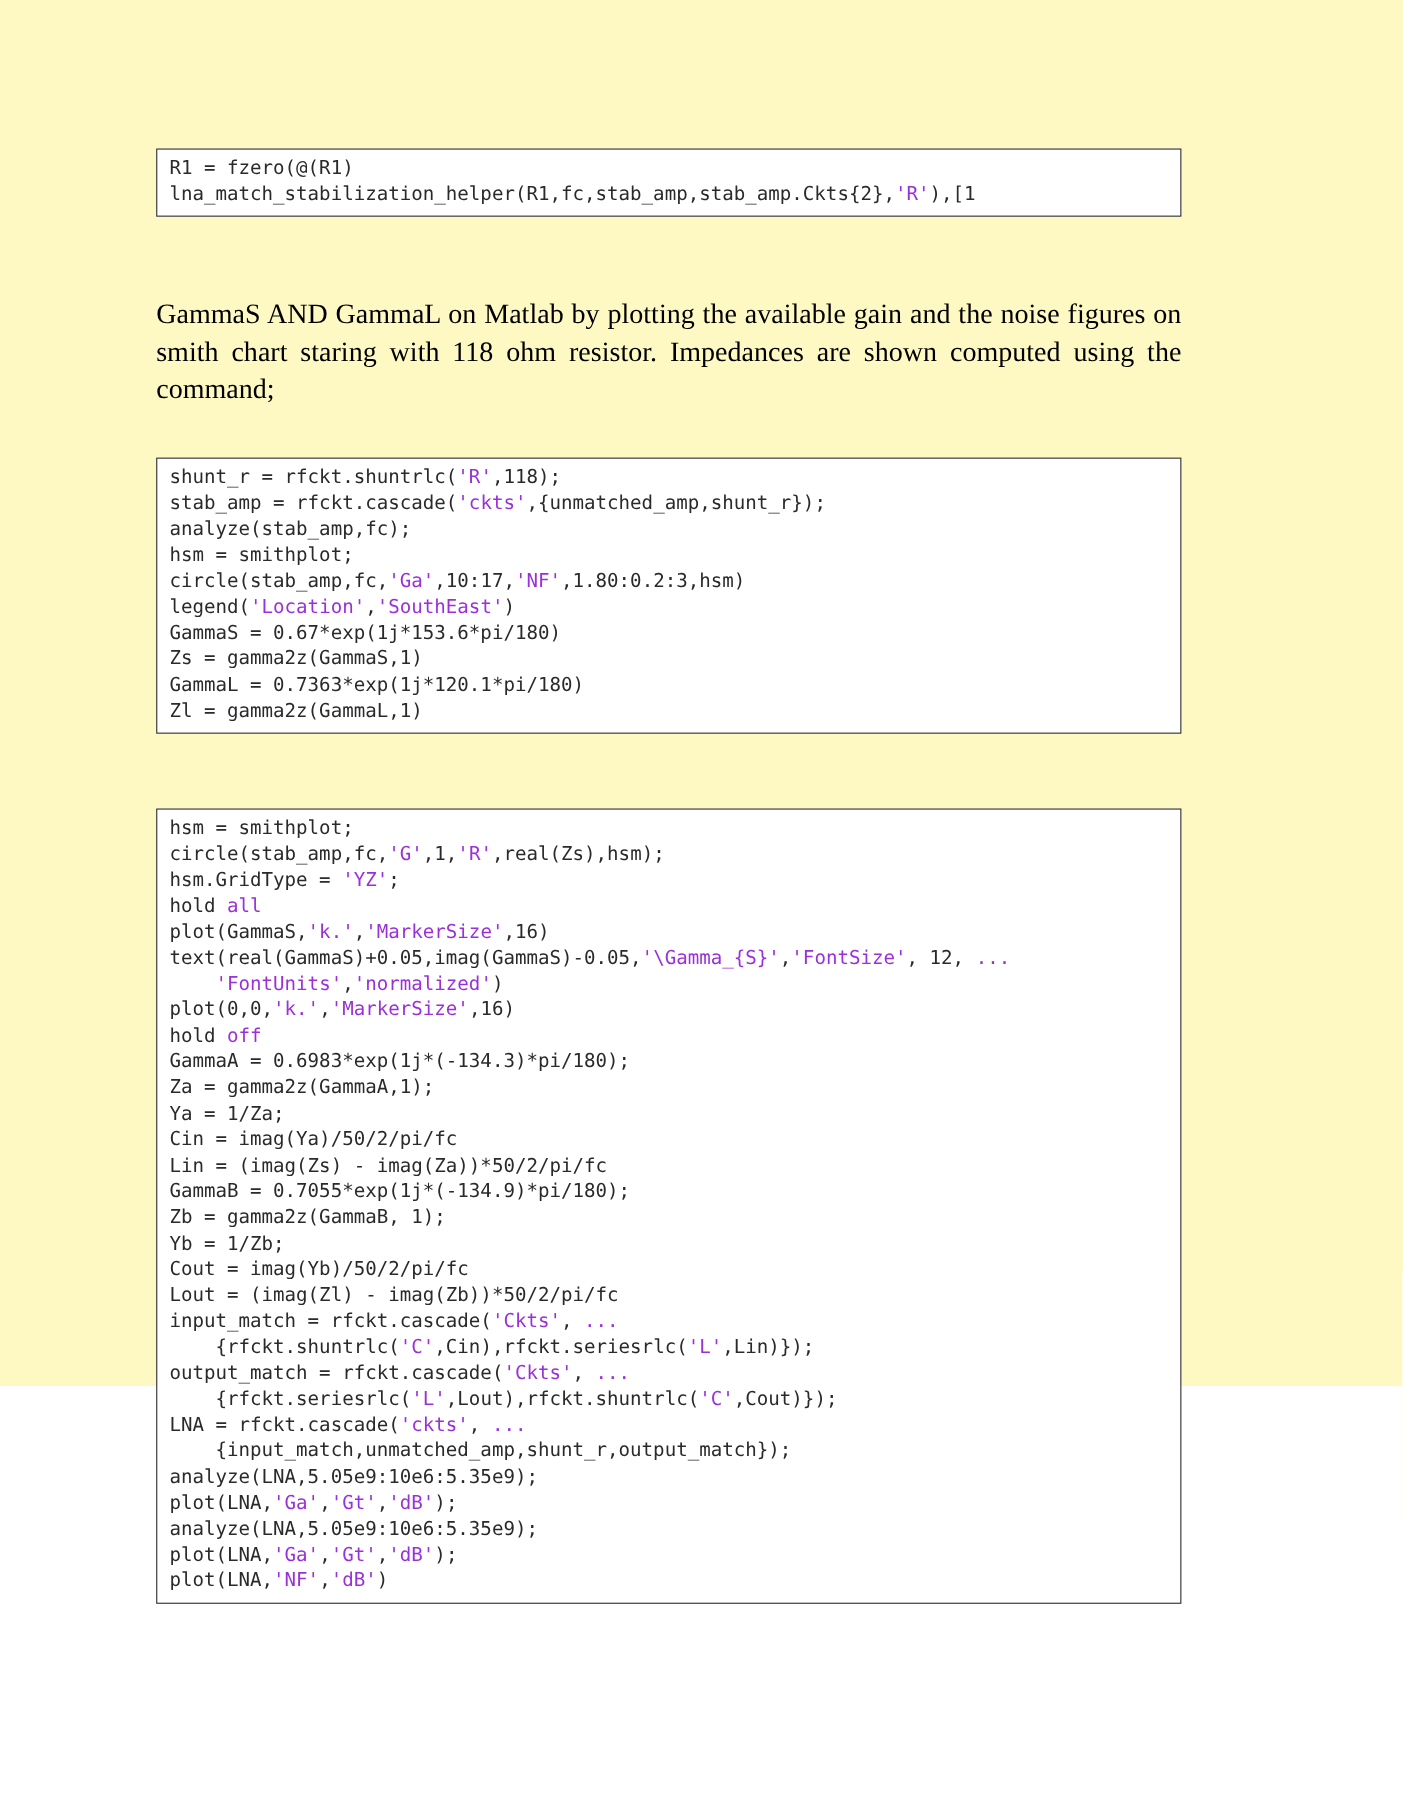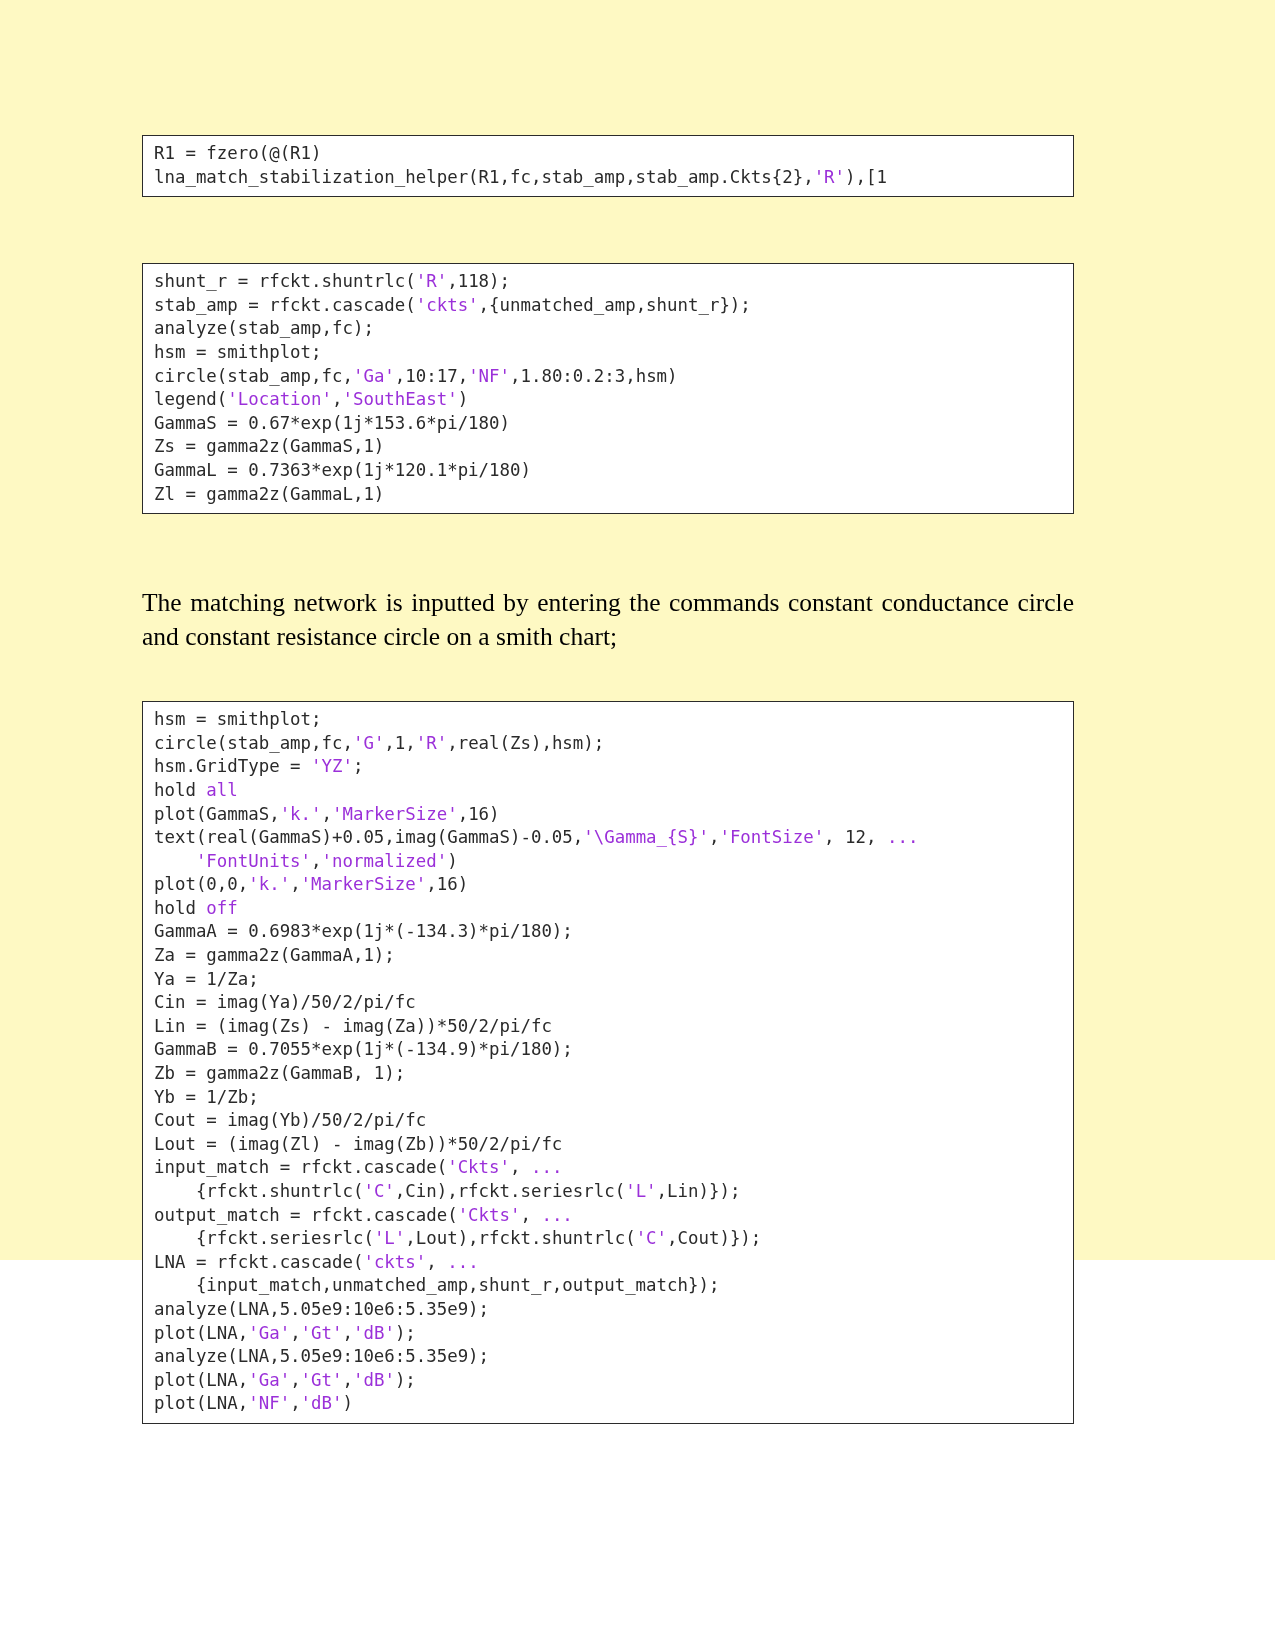--- a/index.html
+++ b/index.html
@@ -95,28 +95,28 @@
 </head>
 <body>
 
 <div class="page">
   <div class="content">
 
     <div class="codebox"><span class="ln">R1 = fzero(@(R1)</span><span class="ln">lna_match_stabilization_helper(R1,fc,stab_amp,stab_amp.Ckts{2},<span class="str">'R'</span>),[1</span></div>
 
     <div class="spacer-a"></div>
 
+    <p class="para">GammaS AND GammaL on Matlab by plotting the available gain and the noise figures on smith chart staring with 118 ohm resistor. Impedances are shown computed using the command;</p>
 
     <div class="spacer-b"></div>
 
     <div class="codebox"><span class="ln">shunt_r = rfckt.shuntrlc(<span class="str">'R'</span>,118);</span><span class="ln">stab_amp = rfckt.cascade(<span class="str">'ckts'</span>,{unmatched_amp,shunt_r});</span><span class="ln">analyze(stab_amp,fc);</span><span class="ln">hsm = smithplot;</span><span class="ln">circle(stab_amp,fc,<span class="str">'Ga'</span>,10:17,<span class="str">'NF'</span>,1.80:0.2:3,hsm)</span><span class="ln">legend(<span class="str">'Location'</span>,<span class="str">'SouthEast'</span>)</span><span class="ln">GammaS = 0.67*exp(1j*153.6*pi/180)</span><span class="ln">Zs = gamma2z(GammaS,1)</span><span class="ln">GammaL = 0.7363*exp(1j*120.1*pi/180)</span><span class="ln">Zl = gamma2z(GammaL,1)</span></div>
 
     <div class="spacer-a"></div>
 
-    <p class="para">The matching network is inputted by entering the commands constant conductance circle and constant resistance circle on a smith chart;</p>
 
     <div class="spacer-c"></div>
 
     <div class="codebox"><span class="ln">hsm = smithplot;</span><span class="ln">circle(stab_amp,fc,<span class="str">'G'</span>,1,<span class="str">'R'</span>,real(Zs),hsm);</span><span class="ln">hsm.GridType = <span class="str">'YZ'</span>;</span><span class="ln">hold <span class="kw">all</span></span><span class="ln">plot(GammaS,<span class="str">'k.'</span>,<span class="str">'MarkerSize'</span>,16)</span><span class="ln">text(real(GammaS)+0.05,imag(GammaS)-0.05,<span class="str">'\Gamma_{S}'</span>,<span class="str">'FontSize'</span>, 12, <span class="cont">...</span></span><span class="ln">    <span class="str">'FontUnits'</span>,<span class="str">'normalized'</span>)</span><span class="ln">plot(0,0,<span class="str">'k.'</span>,<span class="str">'MarkerSize'</span>,16)</span><span class="ln">hold <span class="kw">off</span></span><span class="ln">GammaA = 0.6983*exp(1j*(-134.3)*pi/180);</span><span class="ln">Za = gamma2z(GammaA,1);</span><span class="ln">Ya = 1/Za;</span><span class="ln">Cin = imag(Ya)/50/2/pi/fc</span><span class="ln">Lin = (imag(Zs) - imag(Za))*50/2/pi/fc</span><span class="ln">GammaB = 0.7055*exp(1j*(-134.9)*pi/180);</span><span class="ln">Zb = gamma2z(GammaB, 1);</span><span class="ln">Yb = 1/Zb;</span><span class="ln">Cout = imag(Yb)/50/2/pi/fc</span><span class="ln">Lout = (imag(Zl) - imag(Zb))*50/2/pi/fc</span><span class="ln">input_match = rfckt.cascade(<span class="str">'Ckts'</span>, <span class="cont">...</span></span><span class="ln">    {rfckt.shuntrlc(<span class="str">'C'</span>,Cin),rfckt.seriesrlc(<span class="str">'L'</span>,Lin)});</span><span class="ln">output_match = rfckt.cascade(<span class="str">'Ckts'</span>, <span class="cont">...</span></span><span class="ln">    {rfckt.seriesrlc(<span class="str">'L'</span>,Lout),rfckt.shuntrlc(<span class="str">'C'</span>,Cout)});</span><span class="ln">LNA = rfckt.cascade(<span class="str">'ckts'</span>, <span class="cont">...</span></span><span class="ln">    {input_match,unmatched_amp,shunt_r,output_match});</span><span class="ln">analyze(LNA,5.05e9:10e6:5.35e9);</span><span class="ln">plot(LNA,<span class="str">'Ga'</span>,<span class="str">'Gt'</span>,<span class="str">'dB'</span>);</span><span class="ln">analyze(LNA,5.05e9:10e6:5.35e9);</span><span class="ln">plot(LNA,<span class="str">'Ga'</span>,<span class="str">'Gt'</span>,<span class="str">'dB'</span>);</span><span class="ln">plot(LNA,<span class="str">'NF'</span>,<span class="str">'dB'</span>)</span></div>
 
   </div>
 
 </div>
 
 </body></html>

